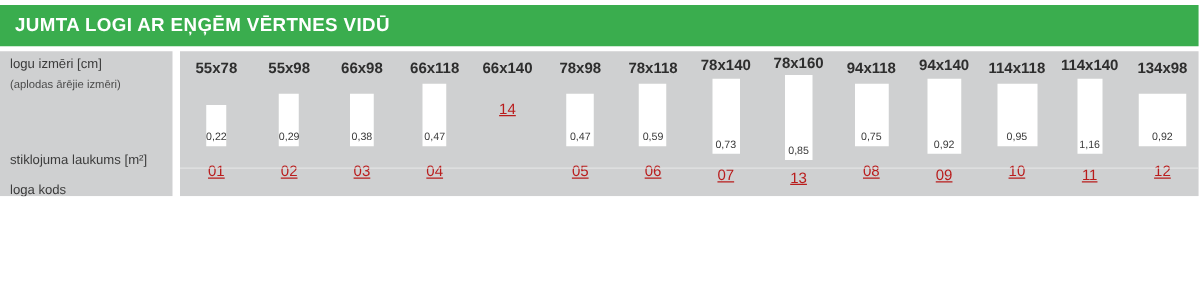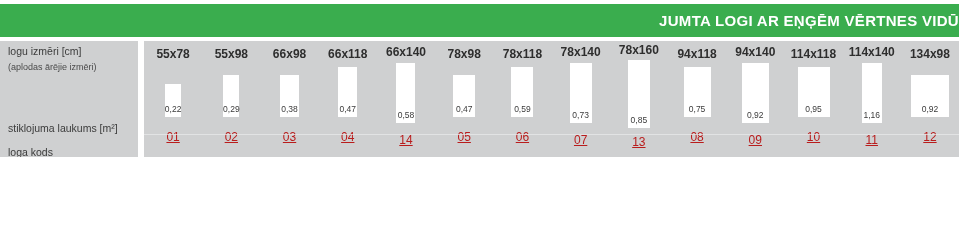--- a/index.html
+++ b/index.html
@@ -24,21 +24,20 @@
   
   .title-bar {
     position: absolute;
     left: 0;
     top: 4px;
     width: 959px;
     height: 33px;
     background: #3aad4e;
     display: flex;
     align-items: center;
-    justify-content: flex-end;
   }
   .title-text {
     color: #ffffff;
     font-size: 15px;
     font-weight: bold;
     letter-spacing: 0.3px;
     padding-left: 12px;
     white-space: nowrap;
   }
 
@@ -202,25 +201,20 @@
           <div class="col-size">66x118</div>
           <div class="bar-zone">
             <div class="bar" style="height: 50px; width: 19px;">
               <span class="bar-value">0,47</span>
             </div>
           </div>
           <div class="col-code">04</div>
         </div>
         <div class="col">
           <div class="col-size">66x140</div>
-          <div class="bar-zone">
-            <div class="bar" style="height: 60px; width: 19px;">
-              <span class="bar-value">0,58</span>
-            </div>
-          </div>
           <div class="col-code">14</div>
         </div>
         <div class="col">
           <div class="col-size">78x98</div>
           <div class="bar-zone">
             <div class="bar" style="height: 42px; width: 22px;">
               <span class="bar-value">0,47</span>
             </div>
           </div>
           <div class="col-code">05</div>

